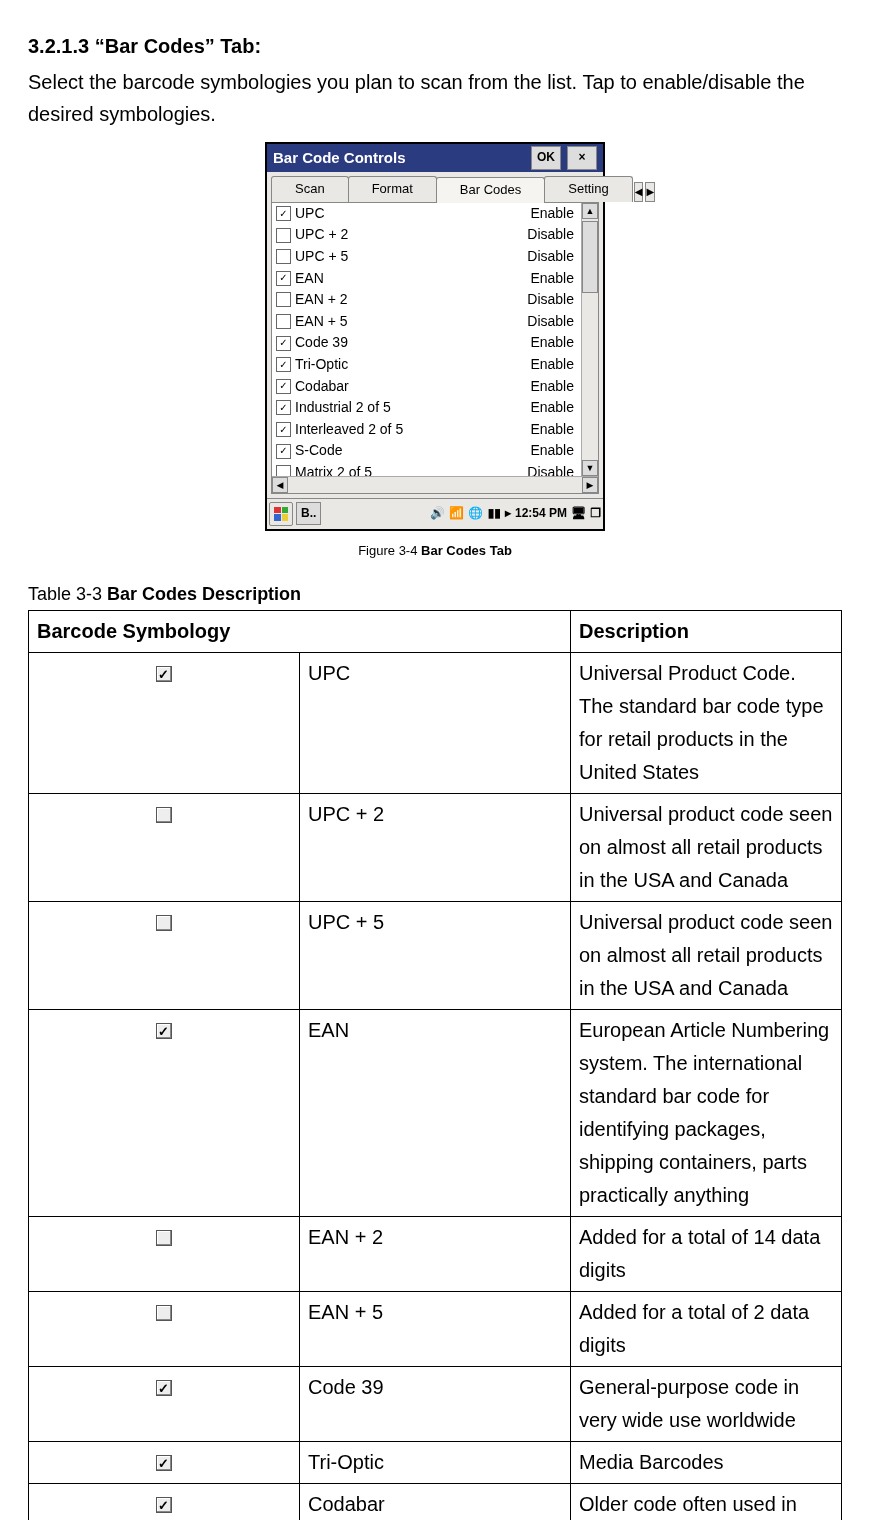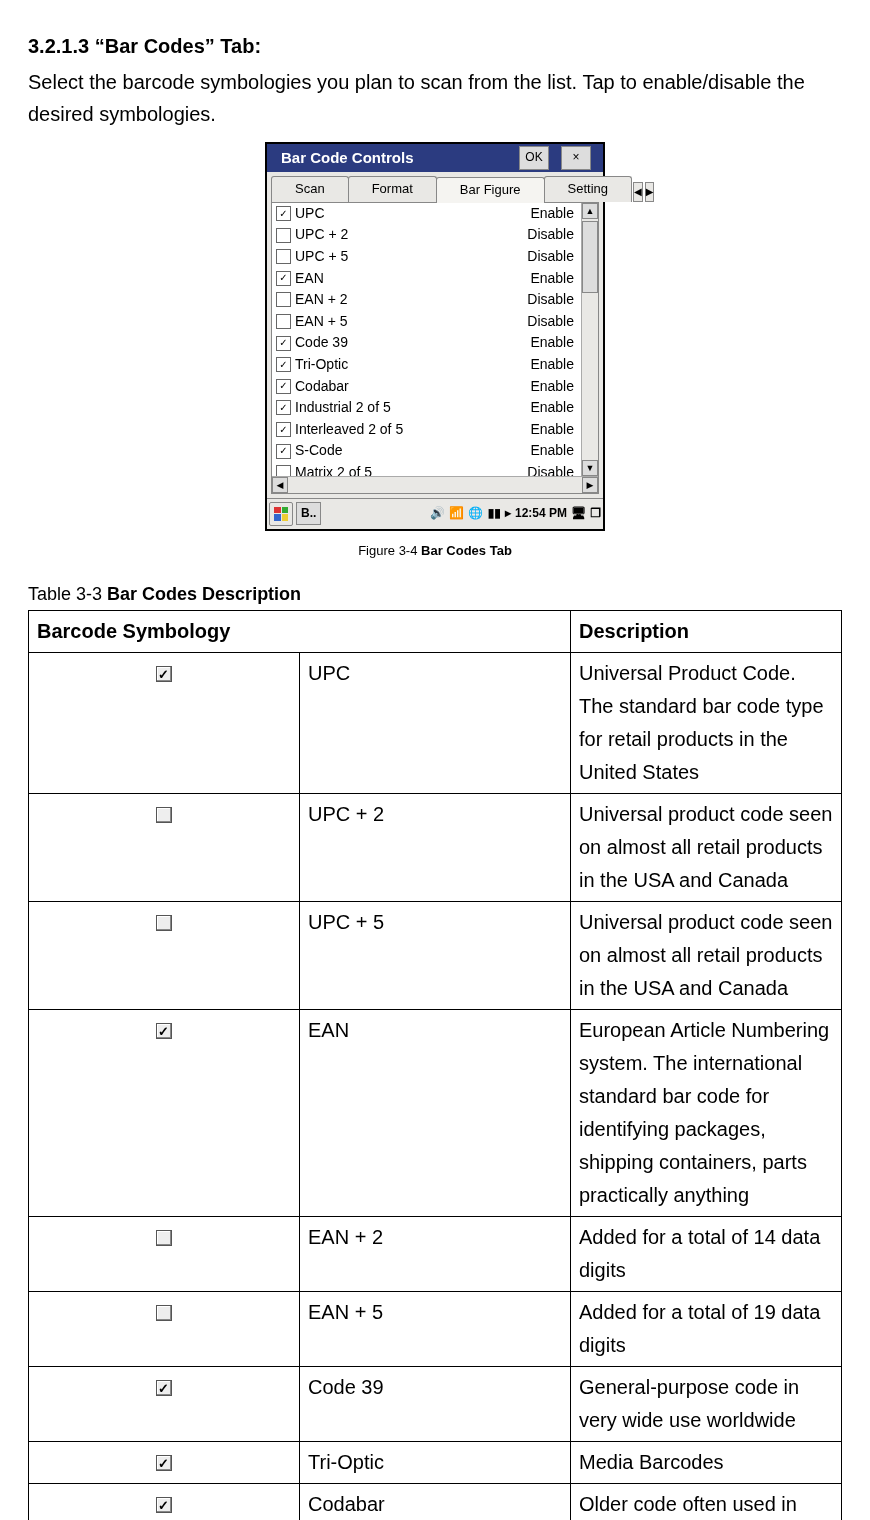--- a/index.html
+++ b/index.html
@@ -35,35 +35,35 @@
     font-family: Tahoma, Arial, sans-serif;
   }
   .mock-titlebar {
     background: #2b3b80;
     color: #fff;
     display: flex;
     align-items: center;
     font-size: 15px;
     font-weight: bold;
     height: 28px;
-    padding-left: 14px;
+    padding-left: 6px;
   }
   .mock-titlebar .title { flex: 1; }
   .mock-titlebar .tb-btn {
     background: #ddd;
     color: #000;
     border: 1px solid #888;
     width: 28px;
     height: 22px;
     font-size: 12px;
-    font-weight: normal;
+    font-weight: bold;
     display: flex;
     align-items: center;
     justify-content: center;
-    margin-right: 12px;
+    margin-right: 6px;
   }
   .mock-tabs {
     display: flex;
     align-items: flex-end;
     padding: 4px 4px 0 4px;
     font-size: 13px;
     gap: 0;
   }
   .mock-tab {
     border: 1px solid #888;
@@ -223,21 +223,21 @@
 <div class="figure-wrap">
   <div class="mock-window">
     <div class="mock-titlebar">
       <span class="title">Bar Code Controls</span>
       <span class="tb-btn">OK</span>
       <span class="tb-btn">×</span>
     </div>
     <div class="mock-tabs" id="mock-tabs">
         <div class="mock-tab">Scan</div>
         <div class="mock-tab">Format</div>
-        <div class="mock-tab active">Bar Figure</div>
+        <div class="mock-tab active">Bar Codes</div>
         <div class="mock-tab">Setting</div>
         <div class="mock-tab-arrow">◀</div>
         <div class="mock-tab-arrow">▶</div>
       </div>
     <div class="mock-list-frame">
       <div class="mock-list" id="mock-list">
         <div class="mock-list-row">
             <span class="left">
               <span class="mock-cb">✓</span>
               <span>UPC</span>
@@ -402,21 +402,21 @@
         <td>European Article Numbering system. The international standard bar code for identifying packages, shipping containers, parts practically anything</td>
       </tr>
       <tr>
         <td class="col-cb"><span class="cb-box"></span></td>
         <td class="col-sym">EAN + 2</td>
         <td>Added for a total of 14 data digits</td>
       </tr>
       <tr>
         <td class="col-cb"><span class="cb-box"></span></td>
         <td class="col-sym">EAN + 5</td>
-        <td>Added for a total of 19 data digits</td>
+        <td>Added for a total of 2 data digits</td>
       </tr>
       <tr>
         <td class="col-cb"><span class="cb-box checked"></span></td>
         <td class="col-sym">Code 39</td>
         <td>General-purpose code in very wide use worldwide</td>
       </tr>
       <tr>
         <td class="col-cb"><span class="cb-box checked"></span></td>
         <td class="col-sym">Tri-Optic</td>
         <td>Media Barcodes</td>

